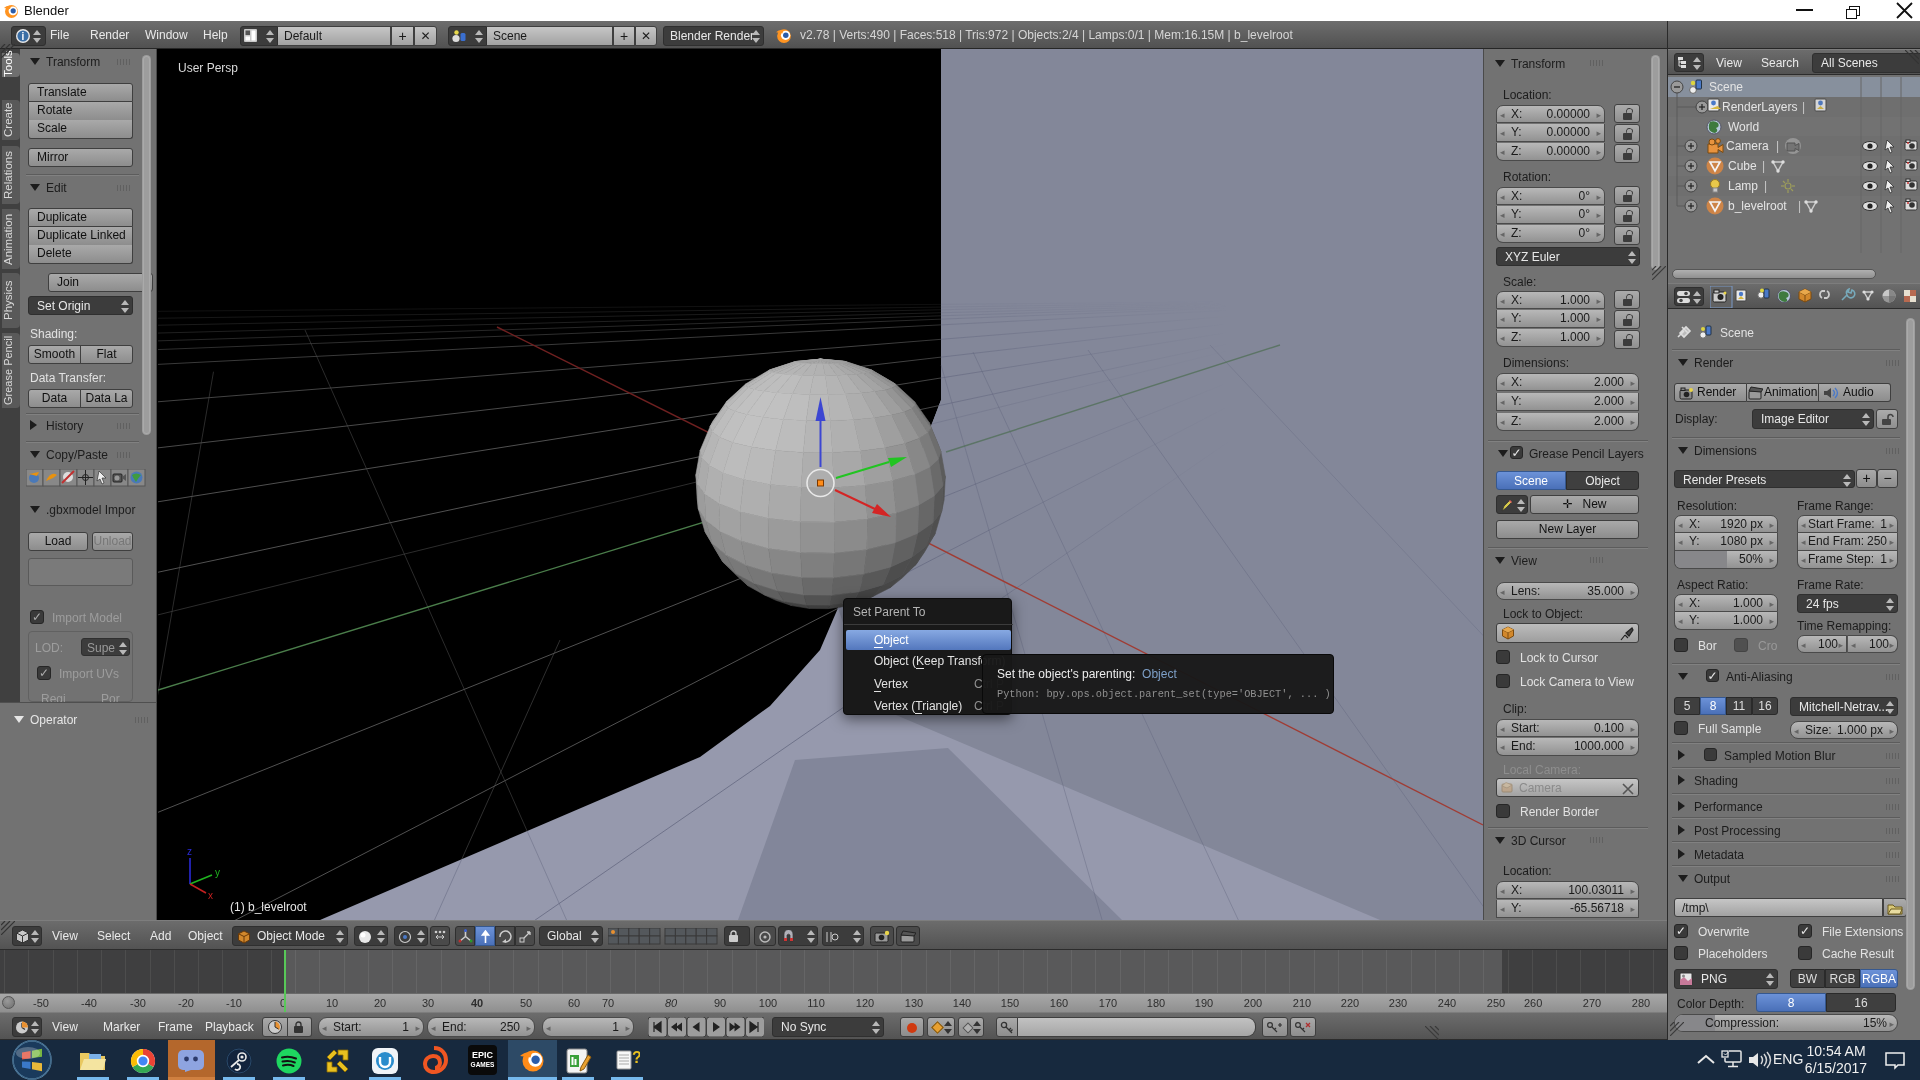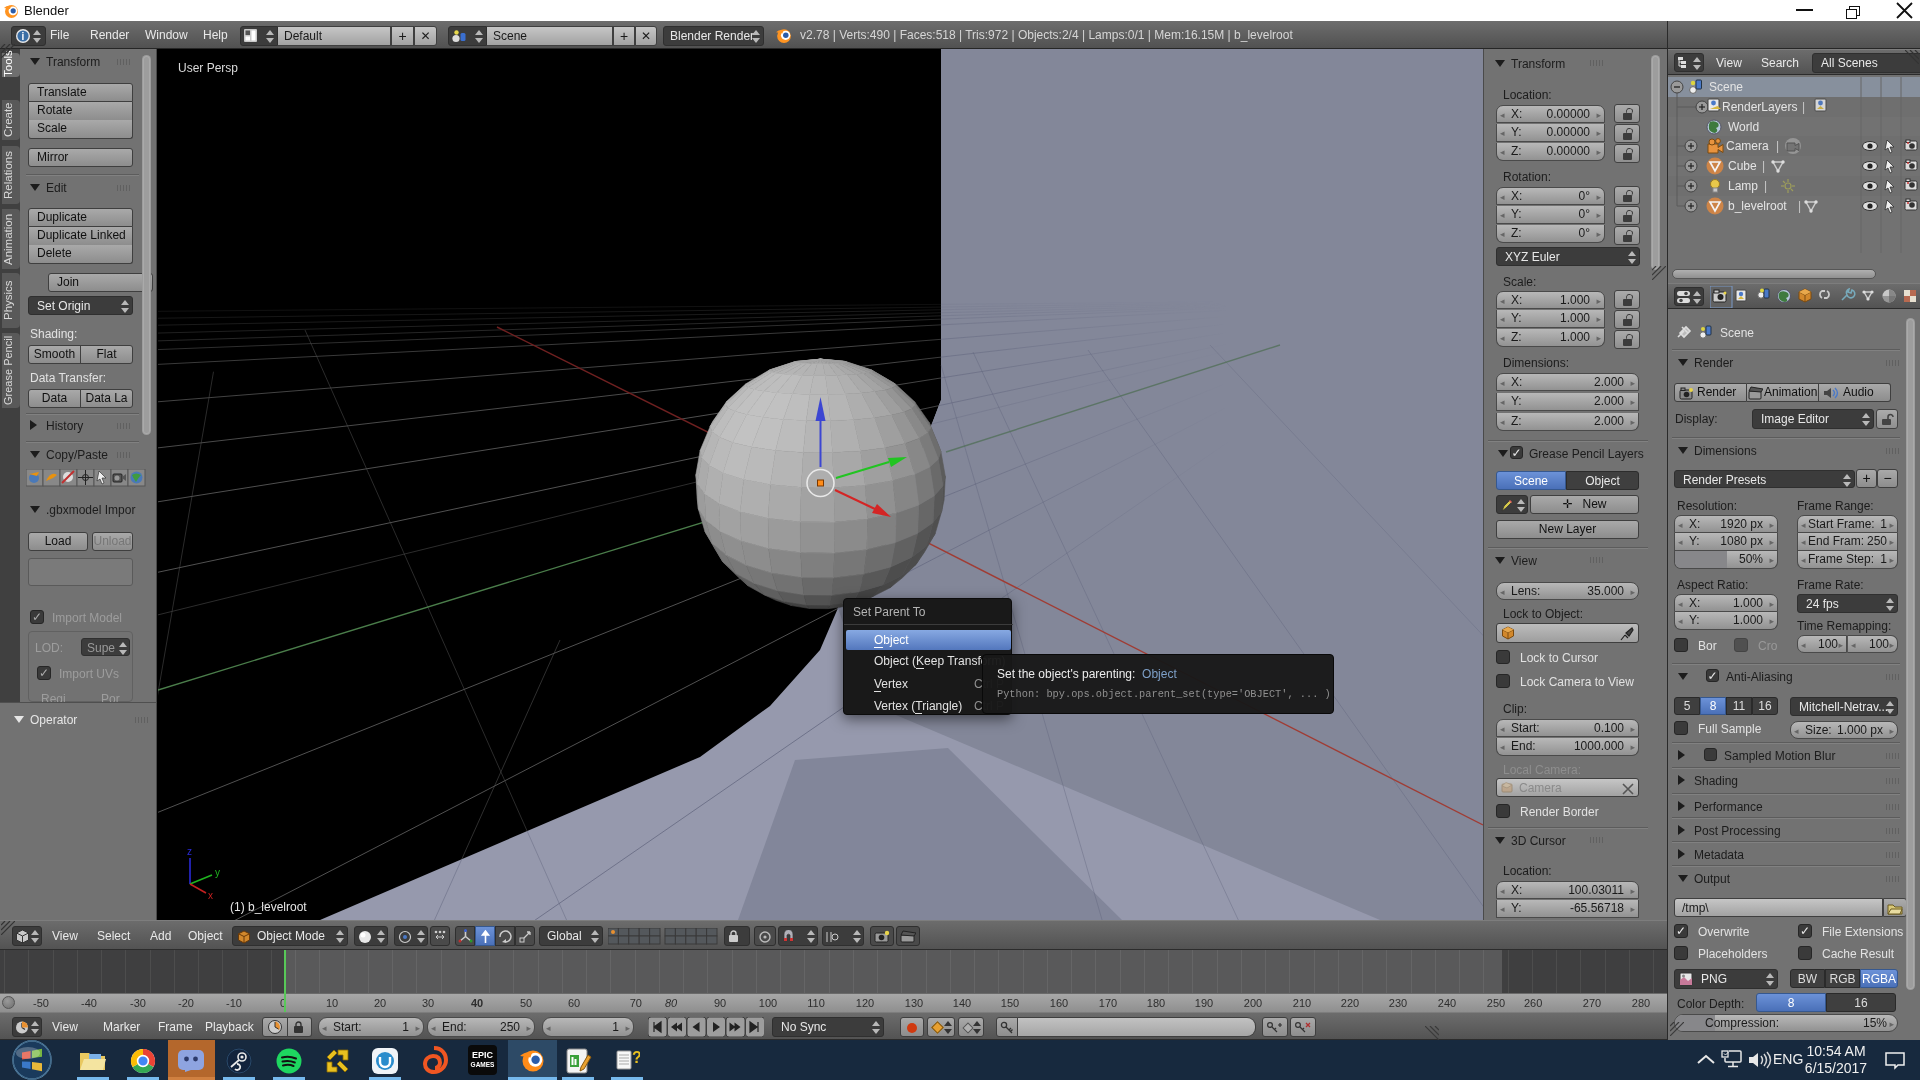--- a/index.html
+++ b/index.html
@@ -756,21 +756,21 @@
         <span style="position:absolute;left:118px;top:3px;width:40px;text-align:center;font-size:11px;">-30</span>
         <span style="position:absolute;left:166px;top:3px;width:40px;text-align:center;font-size:11px;">-20</span>
         <span style="position:absolute;left:214px;top:3px;width:40px;text-align:center;font-size:11px;">-10</span>
         <span style="position:absolute;left:263px;top:3px;width:40px;text-align:center;font-size:11px;">0</span>
         <span style="position:absolute;left:312px;top:3px;width:40px;text-align:center;font-size:11px;">10</span>
         <span style="position:absolute;left:360px;top:3px;width:40px;text-align:center;font-size:11px;">20</span>
         <span style="position:absolute;left:408px;top:3px;width:40px;text-align:center;font-size:11px;">30</span>
         <span style="position:absolute;left:457px;top:3px;width:40px;text-align:center;font-size:11px;font-weight:bold;">40</span>
         <span style="position:absolute;left:506px;top:3px;width:40px;text-align:center;font-size:11px;">50</span>
         <span style="position:absolute;left:554px;top:3px;width:40px;text-align:center;font-size:11px;">60</span>
-        <span style="position:absolute;left:602px;top:3px;width:40px;text-align:right;font-size:11px;">70</span>
+        <span style="position:absolute;left:602px;top:3px;width:40px;text-align:left;font-size:11px;">70</span>
         <span style="position:absolute;left:651px;top:3px;width:40px;text-align:center;font-size:11px;font-style:italic;">80</span>
         <span style="position:absolute;left:700px;top:3px;width:40px;text-align:center;font-size:11px;">90</span>
         <span style="position:absolute;left:748px;top:3px;width:40px;text-align:center;font-size:11px;">100</span>
         <span style="position:absolute;left:796px;top:3px;width:40px;text-align:center;font-size:11px;">110</span>
         <span style="position:absolute;left:845px;top:3px;width:40px;text-align:center;font-size:11px;">120</span>
         <span style="position:absolute;left:894px;top:3px;width:40px;text-align:center;font-size:11px;">130</span>
         <span style="position:absolute;left:942px;top:3px;width:40px;text-align:center;font-size:11px;">140</span>
         <span style="position:absolute;left:990px;top:3px;width:40px;text-align:center;font-size:11px;">150</span>
         <span style="position:absolute;left:1039px;top:3px;width:40px;text-align:center;font-size:11px;">160</span>
         <span style="position:absolute;left:1088px;top:3px;width:40px;text-align:center;font-size:11px;">170</span>

